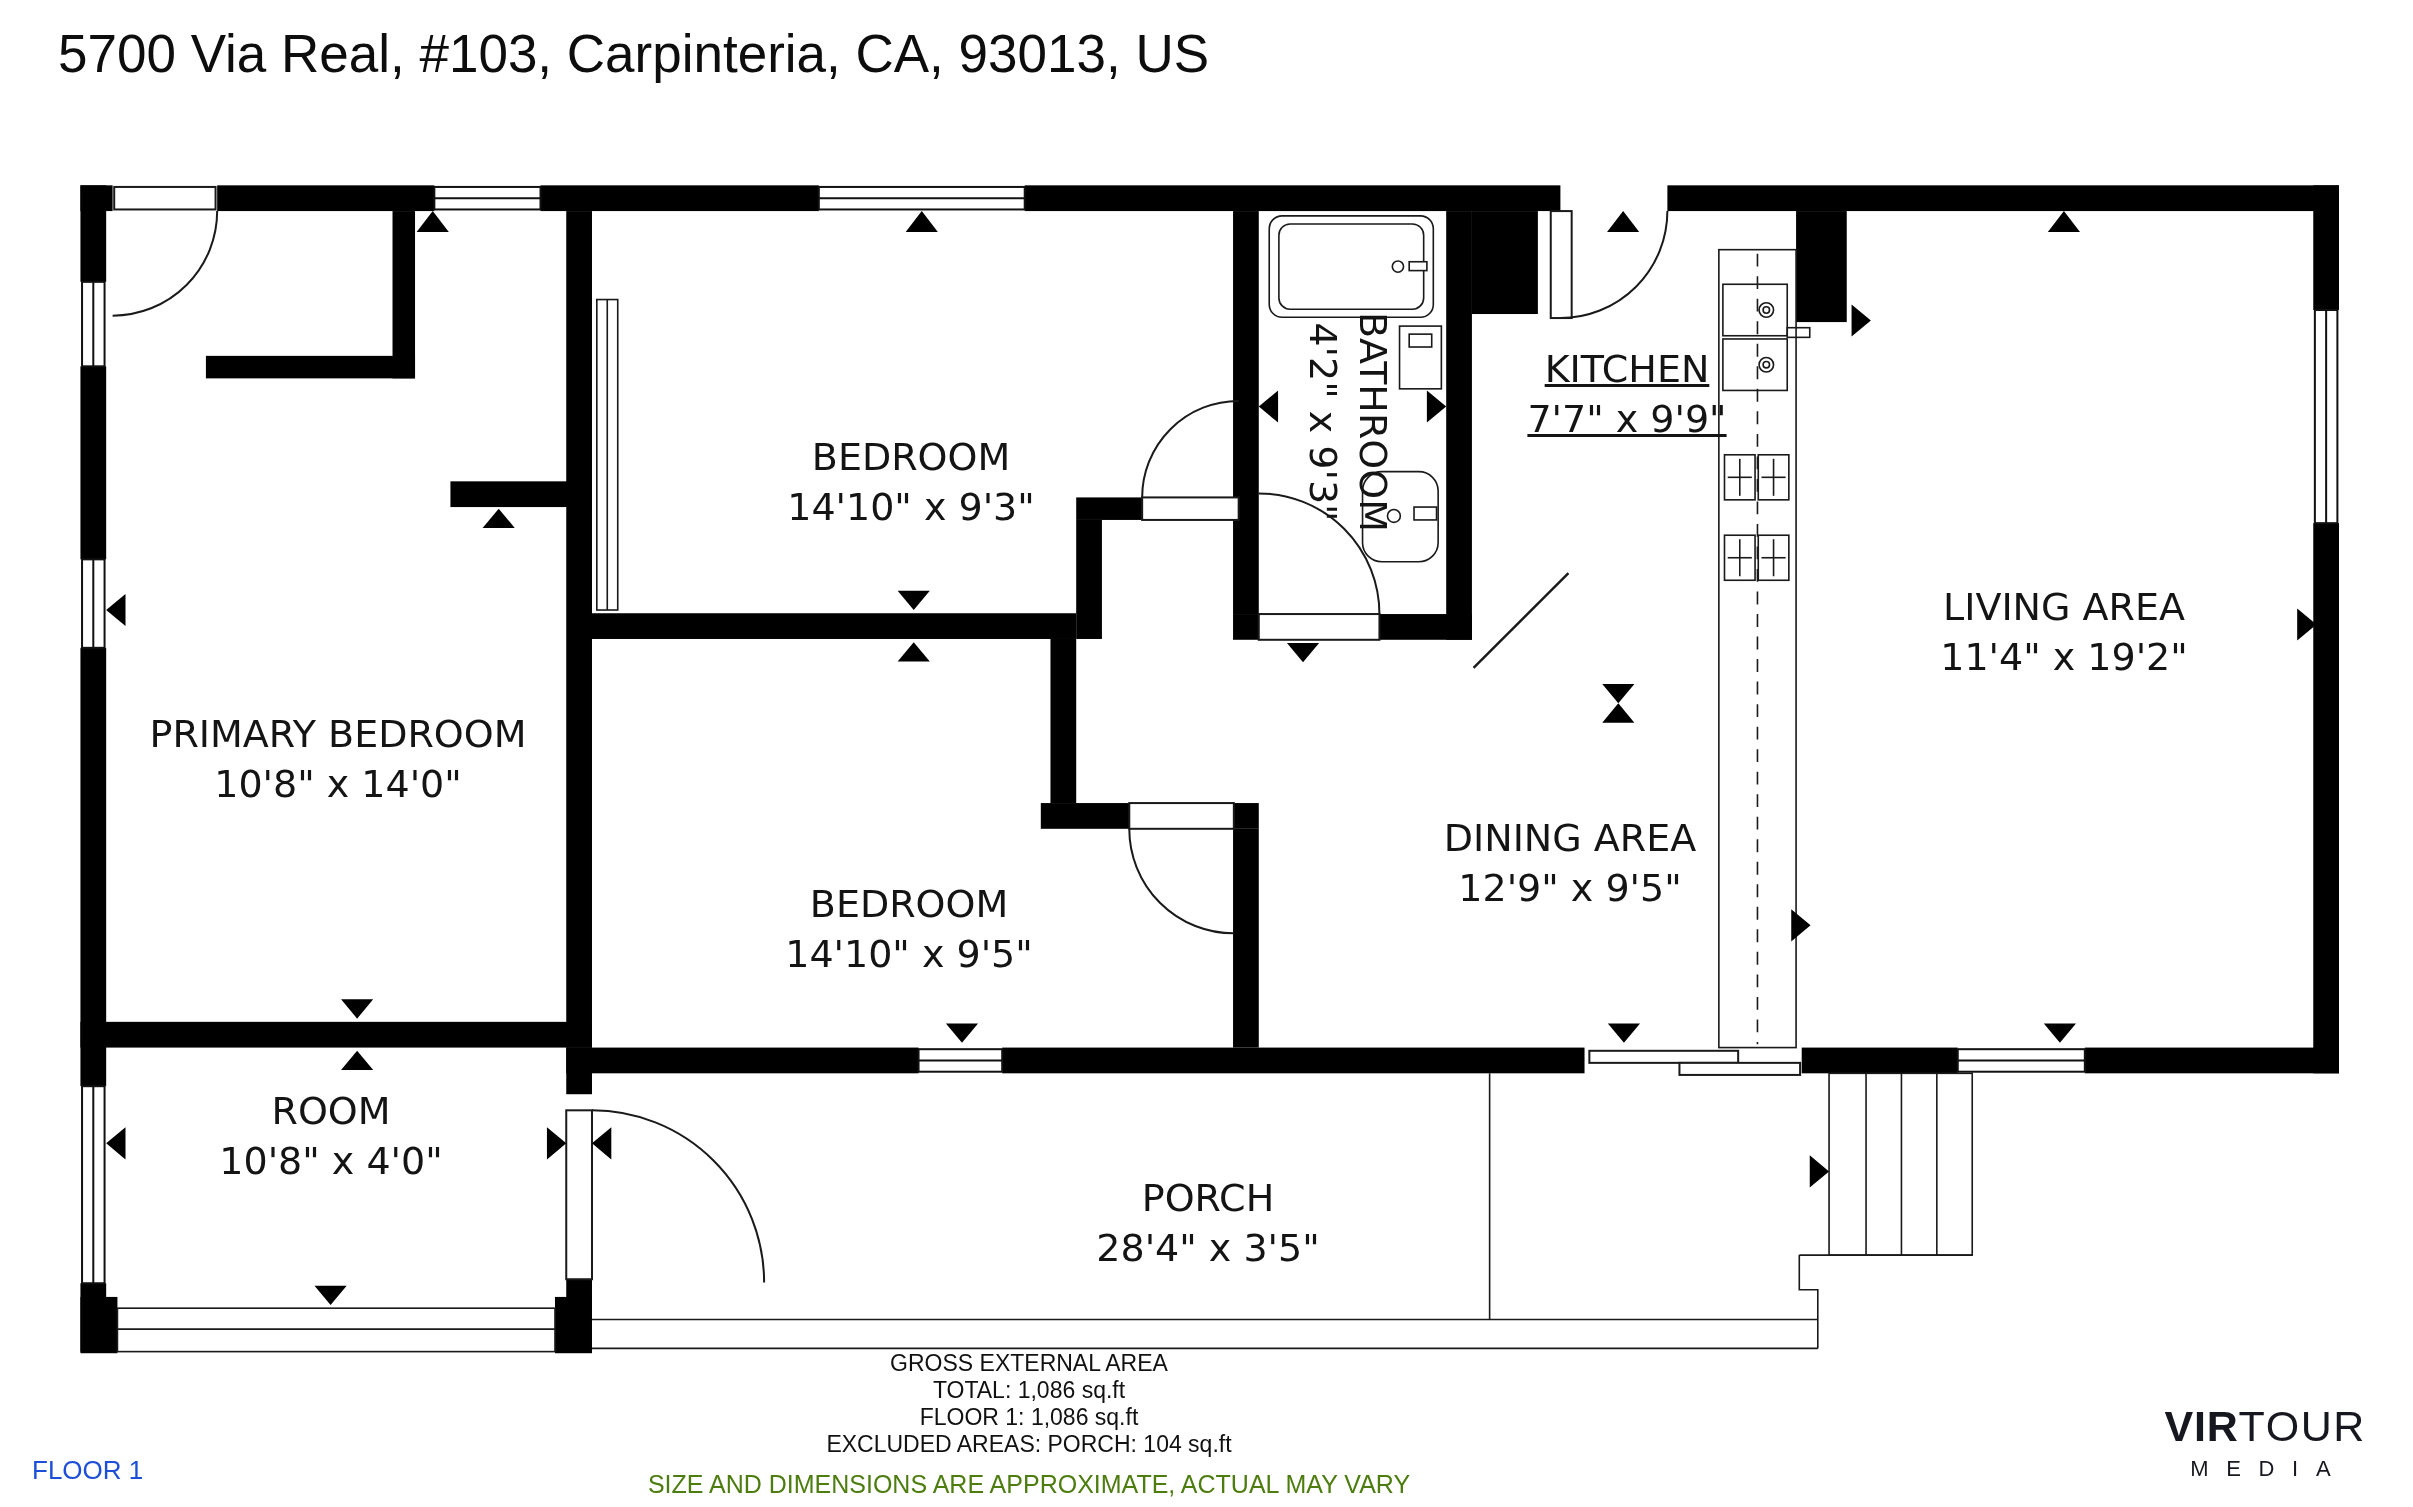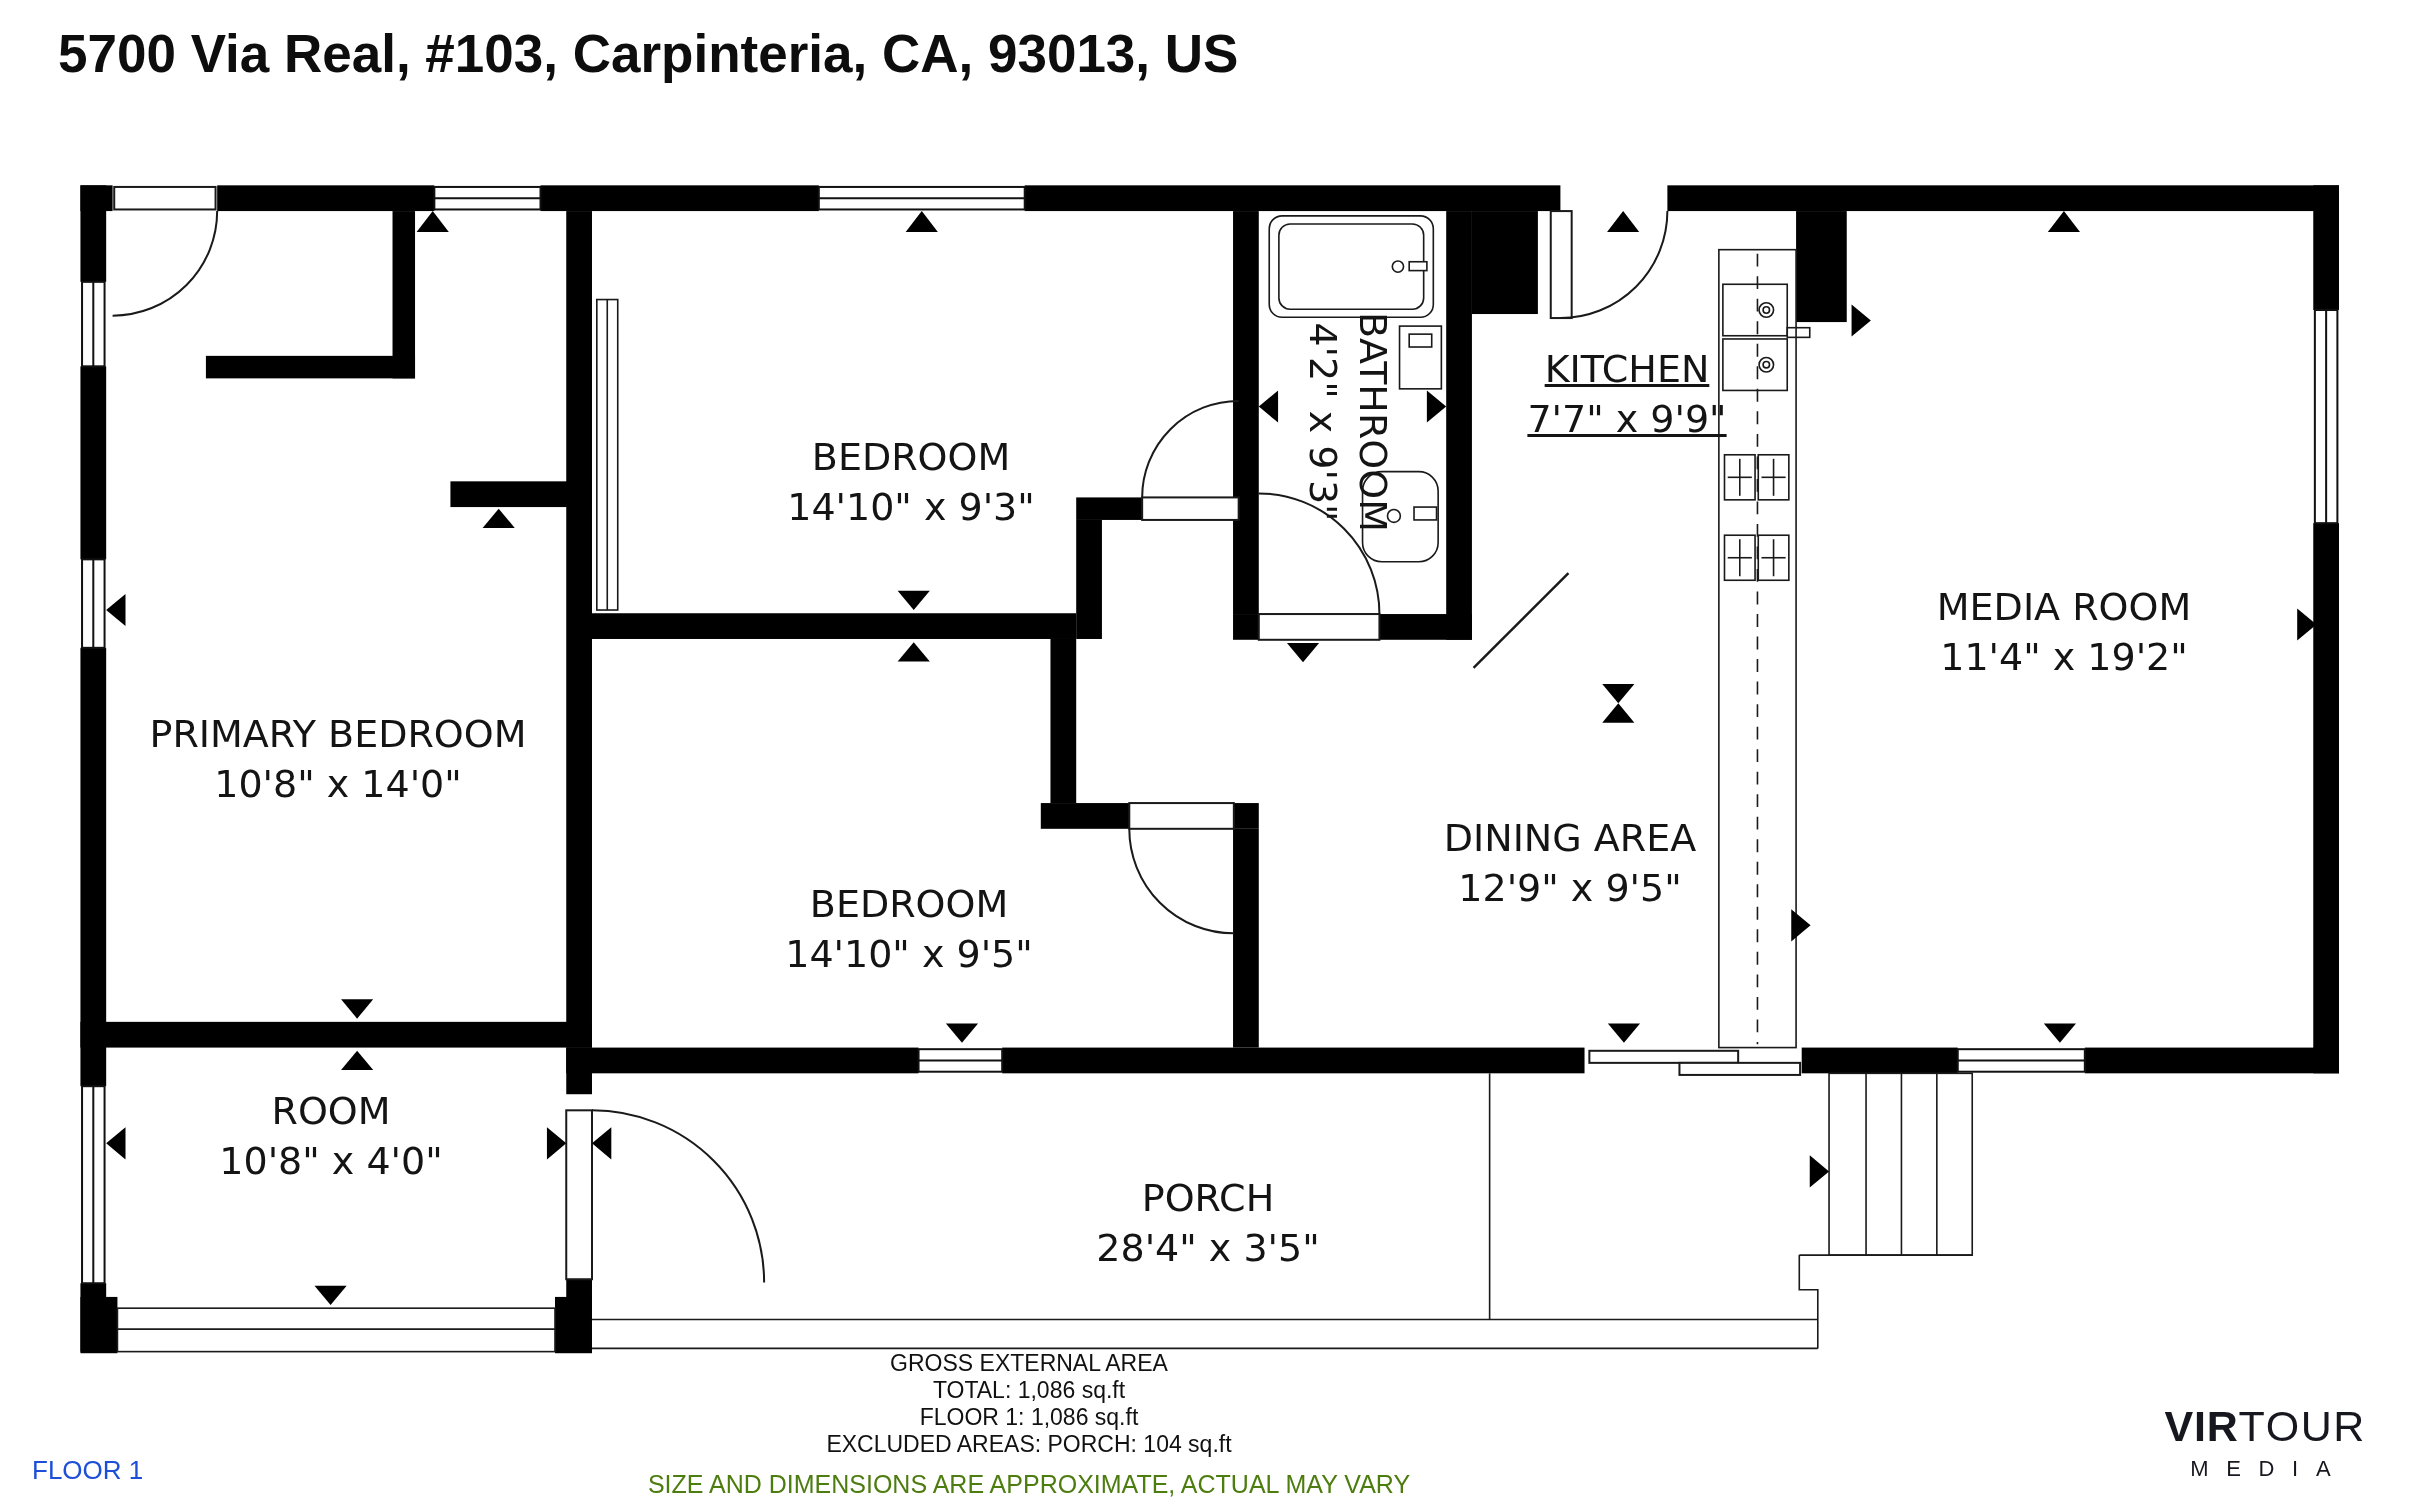--- a/index.html
+++ b/index.html
@@ -1,20 +1,20 @@
 <!DOCTYPE html>
 <html style="font-size:13px"><head>
 <meta charset="utf-8">
 <style>
   html,body{margin:0;padding:0;background:#fff;}
   #page{position:relative;width:2413px;height:1508px;background:#ffffff;overflow:hidden;
         font-family:"Liberation Sans",sans-serif;}
   #plan-svg{position:absolute;left:0;top:0;}
   .title{position:absolute;left:58px;top:22.5px;font-size:53px;color:#0d0d0d;
-         font-family:"Liberation Sans",sans-serif;font-weight:700;letter-spacing:0px;}
+         font-family:"Liberation Sans",sans-serif;font-weight:400;letter-spacing:0px;}
   .room-label{position:absolute;transform:translate(-50%,-50%);text-align:center;
               font-family:"DejaVu Sans","Liberation Sans",sans-serif;color:#141414;
               font-size:38px;line-height:50px;white-space:nowrap;}
   .room-label.rotated{transform:translate(-50%,-50%) rotate(90deg);}
   .footer{position:absolute;left:0;top:1350px;width:2058px;text-align:center;
           font-size:23px;line-height:27px;color:#111;}
   .footer .dim{color:#4d7c0f;font-size:25px;margin-top:13px;}
   .floor-label{position:absolute;left:32px;top:1455px;font-size:26px;color:#1d4ed8;}
   .logo{position:absolute;right:47px;top:1401px;text-align:center;color:#17171f;}
   .logo .line1{font-size:43px;line-height:50px;}
@@ -258,21 +258,21 @@
   </div>
   <div class="room-label rotated" style="left:1348px;top:422px;">
     <div>BATHROOM</div>
     <div>4'2" x 9'3"</div>
   </div>
   <div class="room-label" style="left:1627px;top:394px;text-decoration:underline;">
     <div>KITCHEN</div>
     <div>7'7" x 9'9"</div>
   </div>
   <div class="room-label" style="left:2064px;top:632px;">
-    <div>MEDIA ROOM</div>
+    <div>LIVING AREA</div>
     <div>11'4" x 19'2"</div>
   </div>
   <div class="room-label" style="left:909px;top:929px;">
     <div>BEDROOM</div>
     <div>14'10" x 9'5"</div>
   </div>
   <div class="room-label" style="left:1534px;top:863px;margin-left:36px;">
     <div>DINING AREA</div>
     <div>12'9" x 9'5"</div>
   </div>

